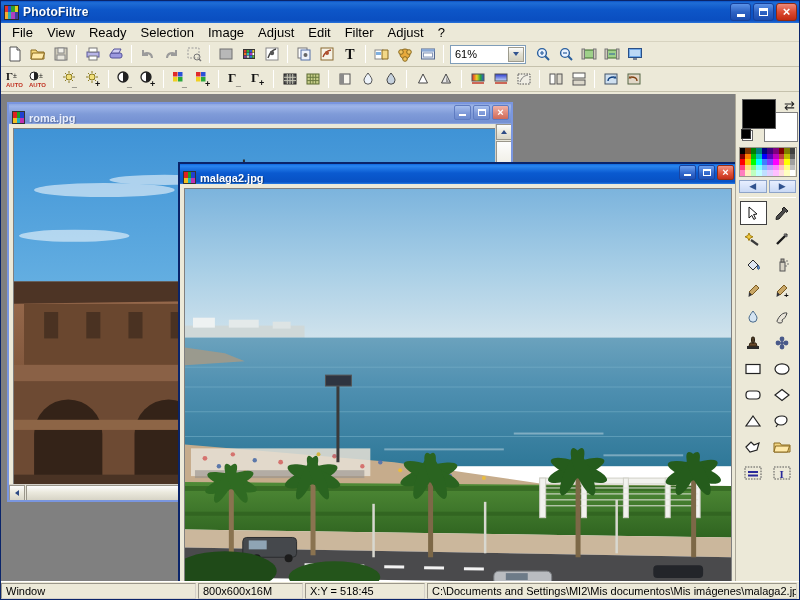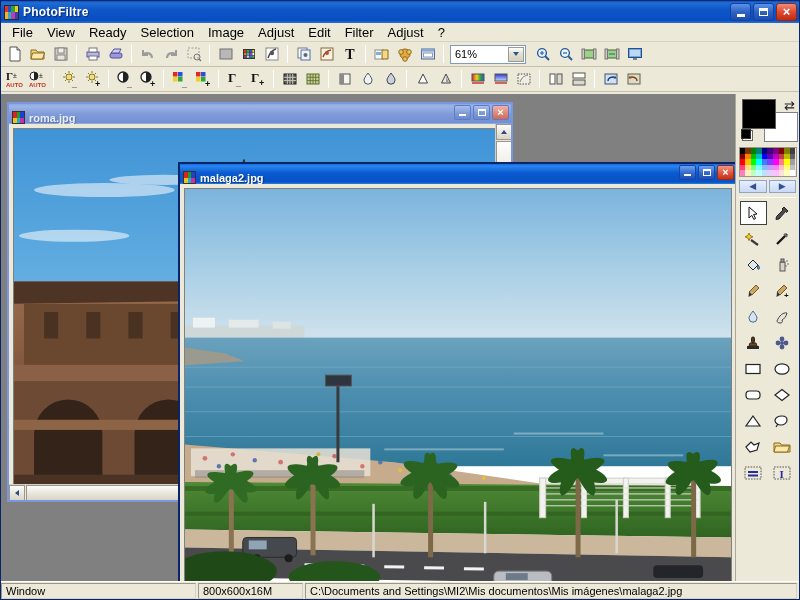--- a/index.html
+++ b/index.html
@@ -1071,16 +1071,17 @@
             <rect x="1" y="1" width="16" height="12" fill="none" stroke="#555" stroke-dasharray="1.6 1.2"></rect>
             <text x="6.5" y="11.5" font-family="Liberation Serif, serif" font-size="11" font-weight="bold" fill="#2a2a9a">I</text>
           </svg>
         </div>
     </div>
   </div>
 
   <div class="statusbar">
     <div class="st-cell st-ready">Window</div>
     <div class="st-cell st-dim">800x600x16M</div>
+    <div class="st-cell st-xy">X:Y = 518:45</div>
     <div class="st-cell st-path">C:\Documents and Settings\MI2\Mis documentos\Mis imágenes\malaga2.jpg</div>
   </div>
 
 </div>
 
 </body></html>

